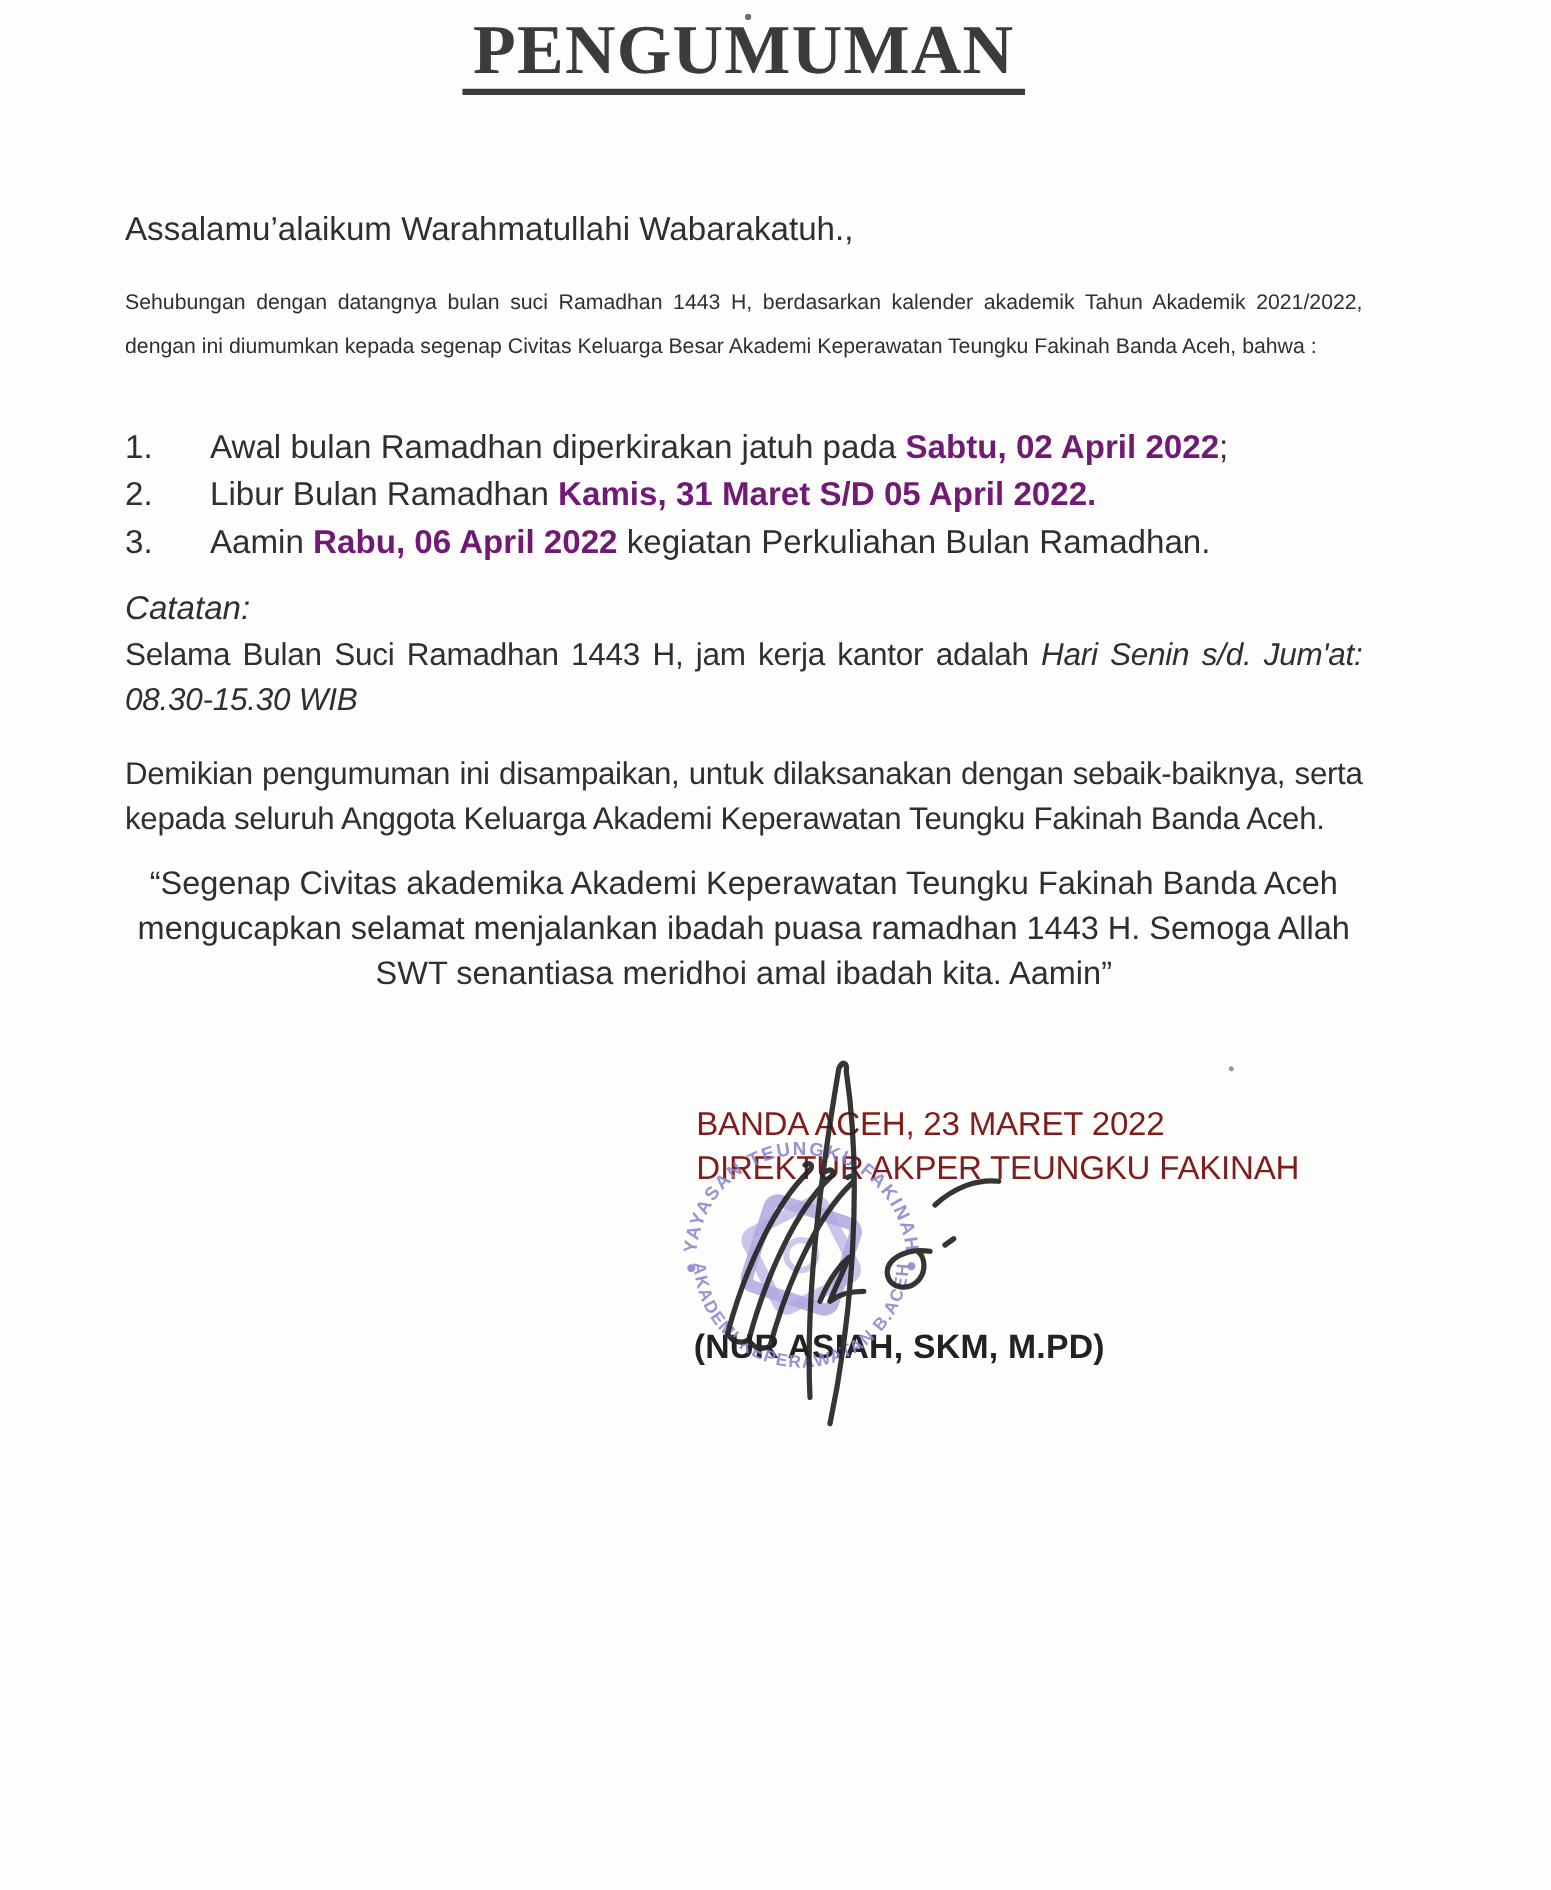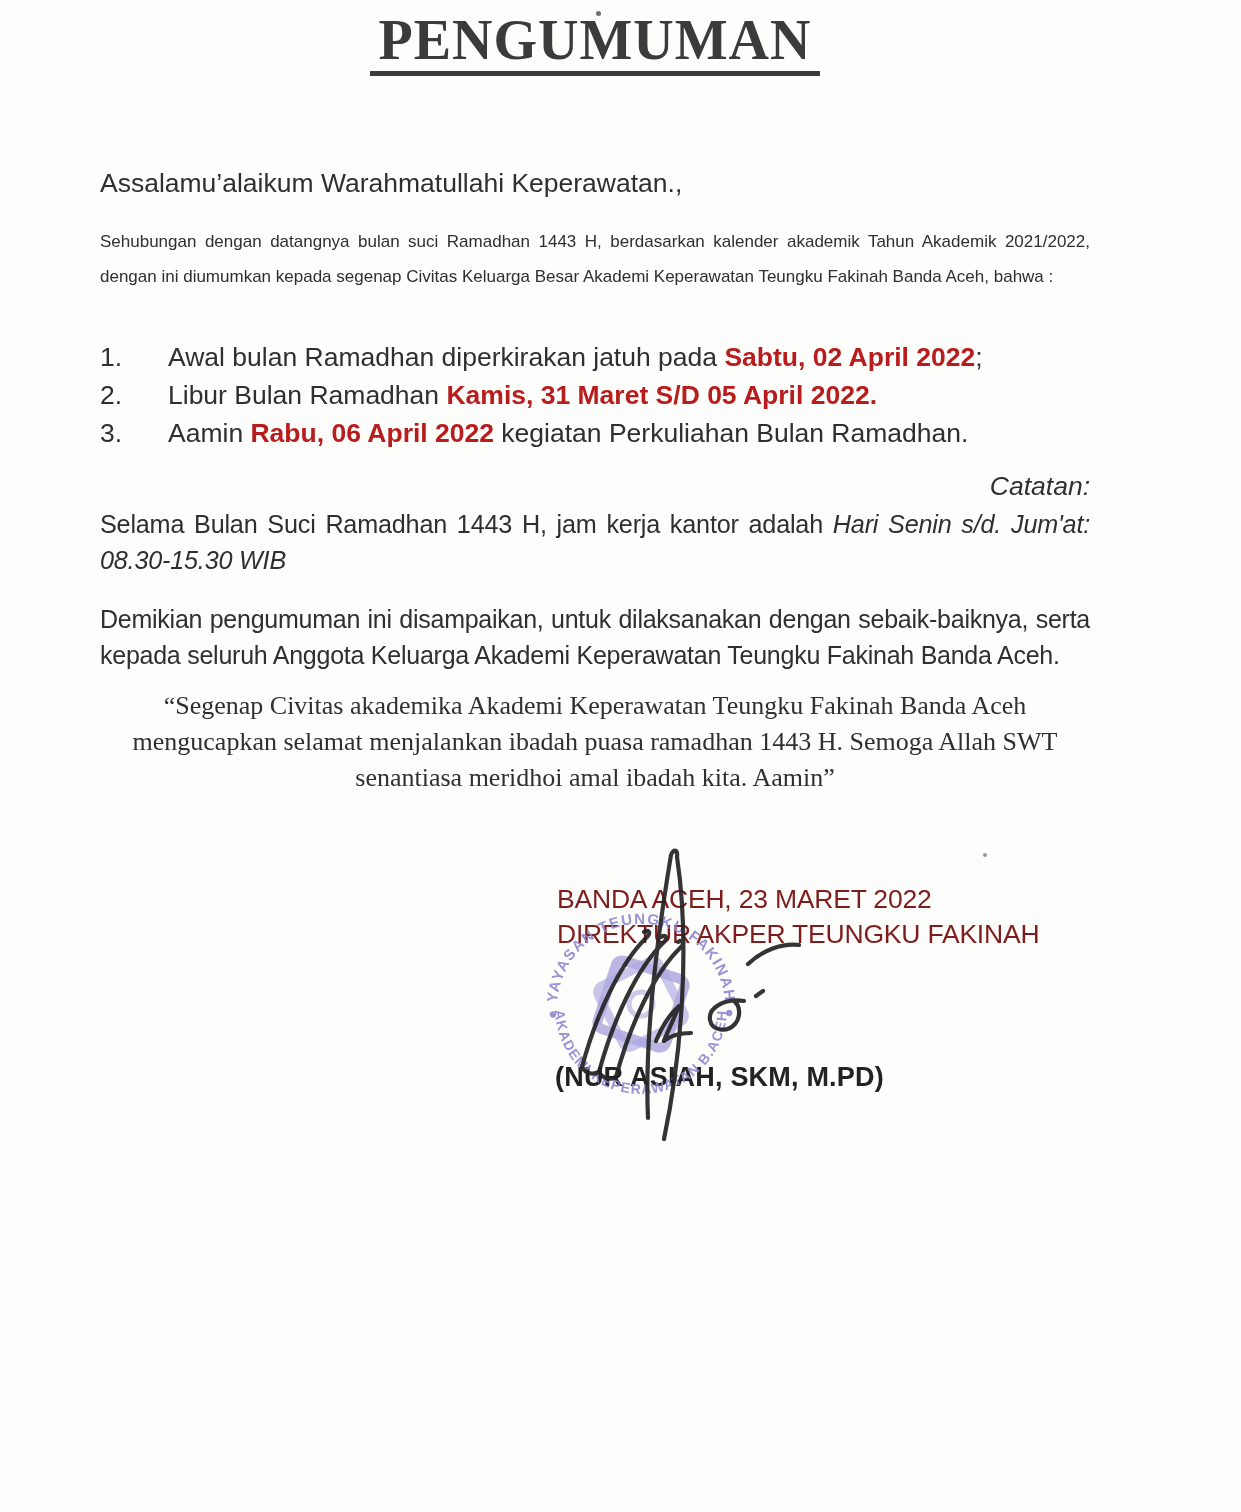--- a/index.html
+++ b/index.html
@@ -28,46 +28,46 @@
   }
 
   
   .abs{position:absolute;left:100px;width:990px;}
   .greeting{top:168px;font-size:26.5px;}
   .p1{top:224px;font-size:17px;line-height:35px;text-align:justify;}
   .list{top:338px;}
   .list-item{display:flex;font-size:26.5px;line-height:38px;}
   .list-num{width:68px;flex:0 0 68px;}
   .list-text{flex:1;}
-  b,.bold{color:#b91c1c;}
-  .note-label{top:471px;font-size:26.5px;font-style:italic;text-align:right;}
+  b,.bold{color:#701a75;}
+  .note-label{top:471px;font-size:26.5px;font-style:italic;}
   .note-body{top:506px;font-size:25.2px;letter-spacing:-0.2px;line-height:36px;text-align:justify;}
   .closing{top:601px;font-size:25px;letter-spacing:-0.25px;line-height:36px;text-align:justify;}
-  .quote{top:688px;font-size:26px;line-height:36px;text-align:center;font-family:Liberation Serif, serif;}
+  .quote{top:688px;font-size:26px;line-height:36px;text-align:center;}
 
   
   .sig-block{position:absolute;left:557px;top:882px;font-size:26.5px;line-height:35px;letter-spacing:-0.2px;color:#7f1d1d;}
   .sig-name{position:absolute;left:555px;top:1062px;font-size:27px;font-weight:bold;color:#222;letter-spacing:0.2px;}
 
   .stamp-svg{position:absolute;left:531px;top:898px;opacity:0.88;}
   .signature-svg{position:absolute;left:520px;top:843px;}
 </style>
 </head>
 <body>
 
 <div class="page">
 
   <div class="speck" style="left:596px;top:11px;width:5px;height:5px;"></div>
   <div class="speck" style="left:983px;top:853px;width:4px;height:4px;opacity:.6;"></div>
 
   <div class="title-wrap">
     <span class="doc-title">PENGUMUMAN</span>
   </div>
 
-  <div class="abs greeting">Assalamu’alaikum Warahmatullahi Keperawatan.,</div>
+  <div class="abs greeting">Assalamu’alaikum Warahmatullahi Wabarakatuh.,</div>
 
   <div class="abs p1">Sehubungan dengan datangnya bulan suci Ramadhan 1443 H, berdasarkan kalender akademik Tahun Akademik 2021/2022, dengan ini diumumkan kepada segenap Civitas Keluarga Besar Akademi Keperawatan Teungku Fakinah Banda Aceh, bahwa :</div>
 
   <div class="abs list">
     <div class="list-item">
       <span class="list-num">1.</span>
       <span class="list-text"><span>Awal bulan Ramadhan diperkirakan jatuh pada </span><b>Sabtu, 02 April 2022</b><span>;</span></span>
     </div>
     <div class="list-item">
       <span class="list-num">2.</span>

